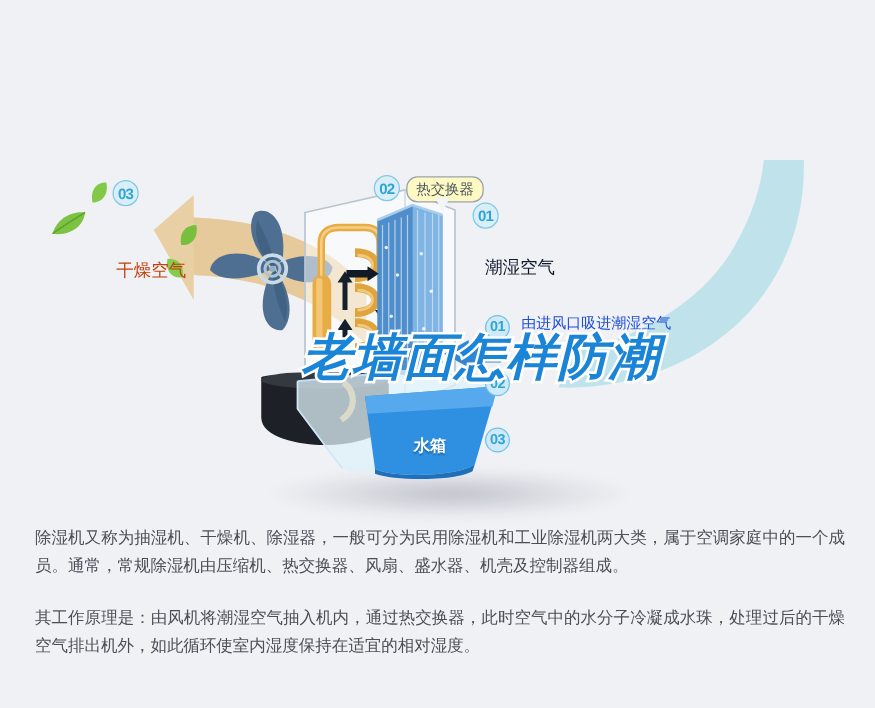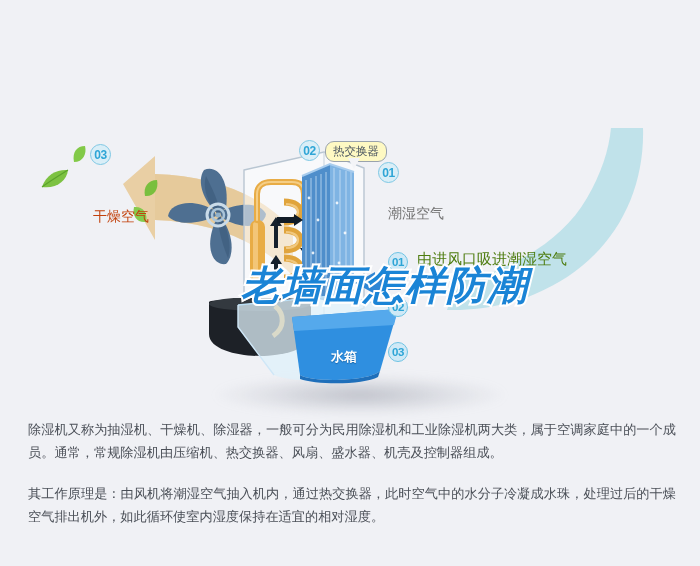--- a/index.html
+++ b/index.html
@@ -71,21 +71,21 @@
 
   
   .badge{
     position:absolute;width:21px;height:21px;border-radius:50%;
     background:#d9eef7;border:1.5px solid #7fc8e4;
     color:#2ea5d6;font-size:12px;font-weight:bold;
     display:flex;align-items:center;justify-content:center;
     box-sizing:border-box;letter-spacing:-.5px;
   }
   .lbl-text{
-    position:absolute;color:#737373;font-size:14px;white-space:nowrap;
+    position:absolute;color:#0f172a;font-size:14px;white-space:nowrap;
   }
   .bubble{
     position:absolute;border:1.6px solid #9aa3ad;border-radius:9px;
     background:#fef9c3;color:#4a5560;font-size:11.5px;
     padding:2px 7px;white-space:nowrap;
   }
   .bubble-tail{
     position:absolute;width:0;height:0;
     border-left:6px solid transparent;border-right:6px solid transparent;
     border-top:11px solid #f3f4f7;
@@ -104,21 +104,21 @@
   .steps{position:absolute;left:388px;top:248px;width:300px;}
   .step{position:relative;height:32px;margin-bottom:13px;}
   .step .sbadge{
     position:absolute;left:0;top:4px;width:20px;height:20px;border-radius:50%;
     background:#cfe9f6;border:1.5px solid #6ec3e4;color:#2ea5d6;
     font-size:11.5px;font-weight:bold;box-sizing:border-box;
     display:flex;align-items:center;justify-content:center;letter-spacing:-.5px;
   }
   .step .stext{
     position:absolute;left:29px;top:2px;
-    font-size:15px;color:#4d7c0f;white-space:nowrap;
+    font-size:12px;color:#1d4ed8;white-space:nowrap;
   }
 
   
   .watermark{
     position:absolute;left:196px;top:258px;
     font-size:40px;font-weight:bold;font-style:italic;
     color:#1a84d6;letter-spacing:1px;white-space:nowrap;
     -webkit-text-stroke:4px #ffffff;
     paint-order:stroke fill;
     text-shadow:0 2px 0 rgba(255,255,255,.9);

